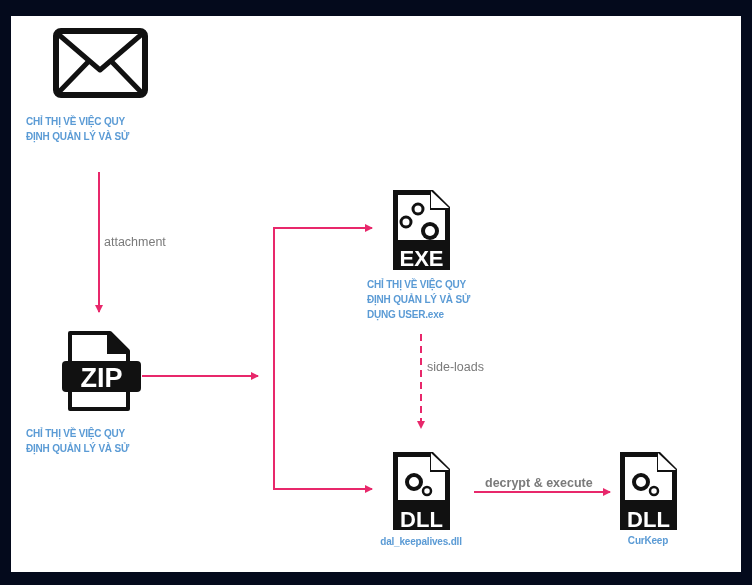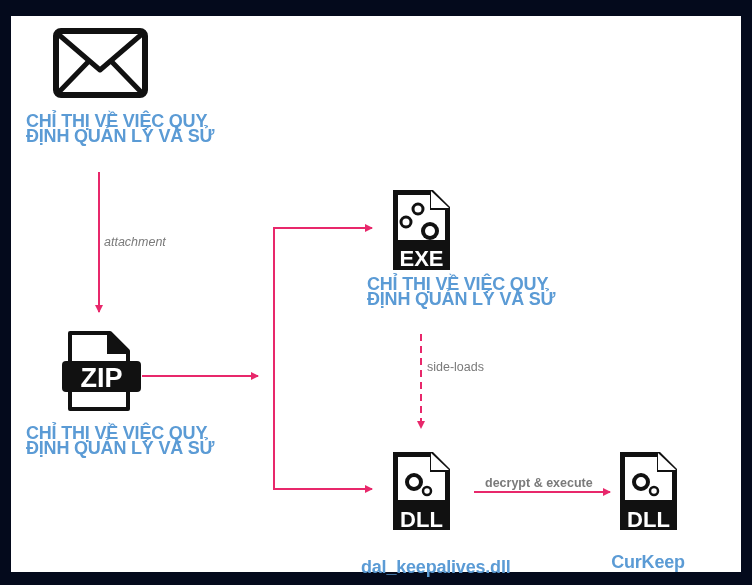--- a/index.html
+++ b/index.html
@@ -16,21 +16,21 @@
       width: 730px; height: 556px;
       background: #ffffff;
     }
     svg.layer {
       position: absolute; left: 0; top: 0;
       width: 752px; height: 585px;
     }
     .label {
       position: absolute;
       color: #5b9bd5;
-      font-size: 18px;
+      font-size: 10px;
       line-height: 15px;
       font-weight: bold;
       letter-spacing: -0.2px;
       white-space: nowrap;
     }
     .label.center { text-align: center; }
     .edge-label {
       position: absolute;
       color: #7a7a7a;
       font-size: 12.5px;
@@ -114,25 +114,26 @@
 </div>
 
 <div class="label" style="left:26px; top:426px;">
   <div>CHỈ THỊ VỀ VIỆC QUY</div>
   <div>ĐỊNH QUẢN LÝ VÀ SỬ</div>
 </div>
 
 <div class="label" style="left:367px; top:277px;">
   <div>CHỈ THỊ VỀ VIỆC QUY</div>
   <div>ĐỊNH QUẢN LÝ VÀ SỬ</div>
+  <div>DỤNG USER.exe</div>
 </div>
 
-<div class="label center" style="left:361px; top:560px; width:120px;">
+<div class="label center" style="left:361px; top:534px; width:120px;">
   <div>dal_keepalives.dll</div>
 </div>
 
-<div class="label center" style="left:608px; top:555px; width:80px;">
+<div class="label center" style="left:608px; top:533px; width:80px;">
   <div>CurKeep</div>
 </div>
 
-<div class="edge-label" style="left:104px; top:235px;font-style:italic;">attachment</div>
+<div class="edge-label" style="left:104px; top:235px;">attachment</div>
 <div class="edge-label" style="left:427px; top:360px;">side-loads</div>
 <div class="edge-label" style="left:485px; top:476px;font-weight:bold;">decrypt &amp; execute</div>
 
 </body></html>

